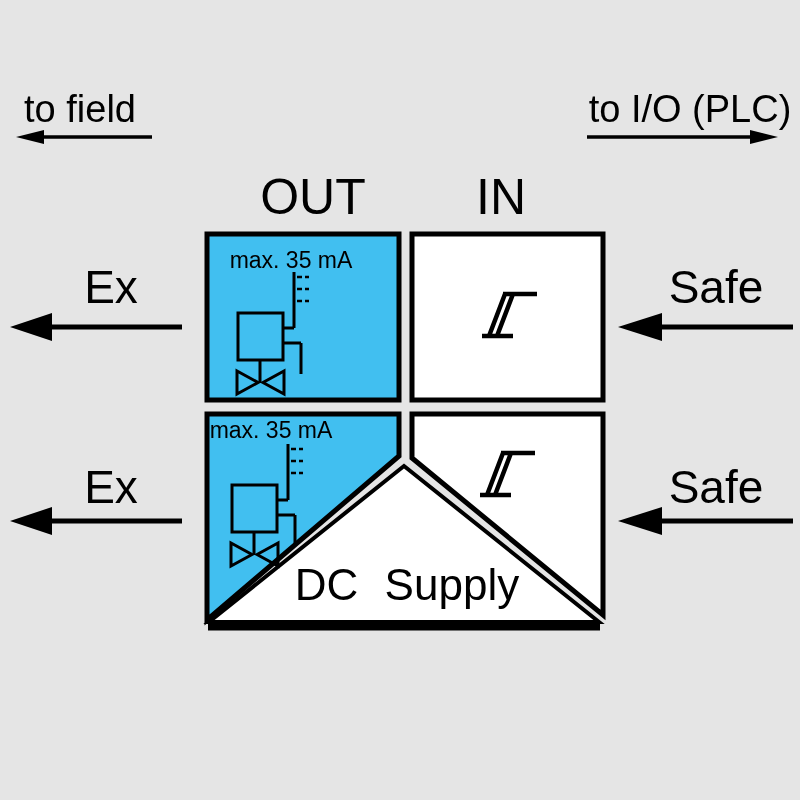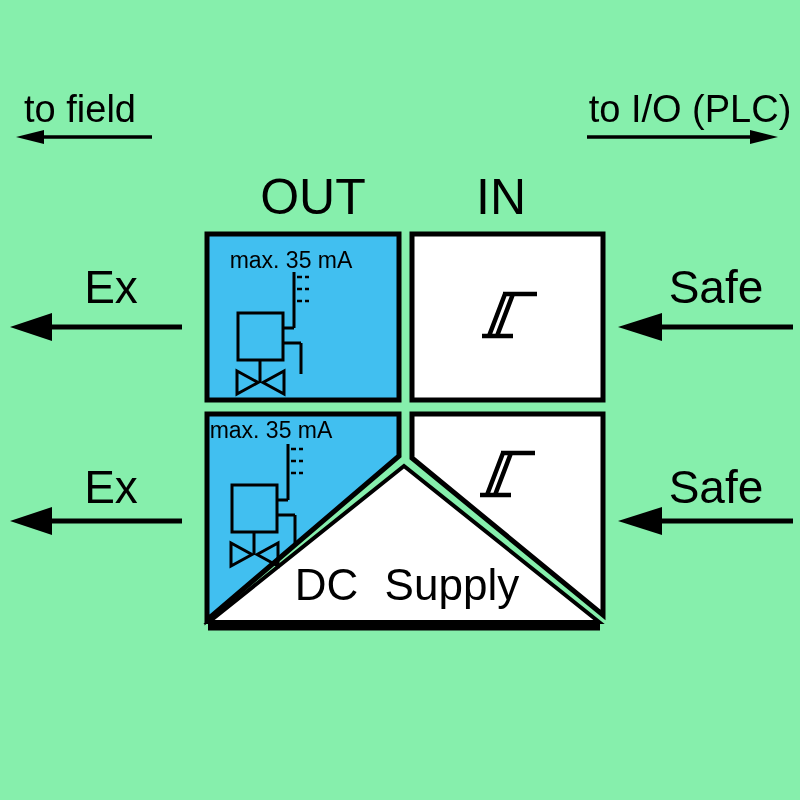--- a/index.html
+++ b/index.html
@@ -1,16 +1,16 @@
 <!DOCTYPE html>
 <html><head>
 <meta charset="utf-8">
 <style>
   html,body { margin:0; padding:0; background:#ffffff; }
-  .stage { width:800px; height:800px; position:relative; background:#86efac; }
+  .stage { width:800px; height:800px; position:relative; background:#e5e5e5; }
   svg text {
     font-family:"Liberation Sans", sans-serif;
     fill:#000000;
   }
   .hdr-label  { font-size:38px; }
   .col-label  { font-size:50px; }
   .side-label { font-size:46px; }
   .supply-text{ font-size:44px; word-spacing:14px; }
   .note-text  { font-size:23px; }
 </style>

